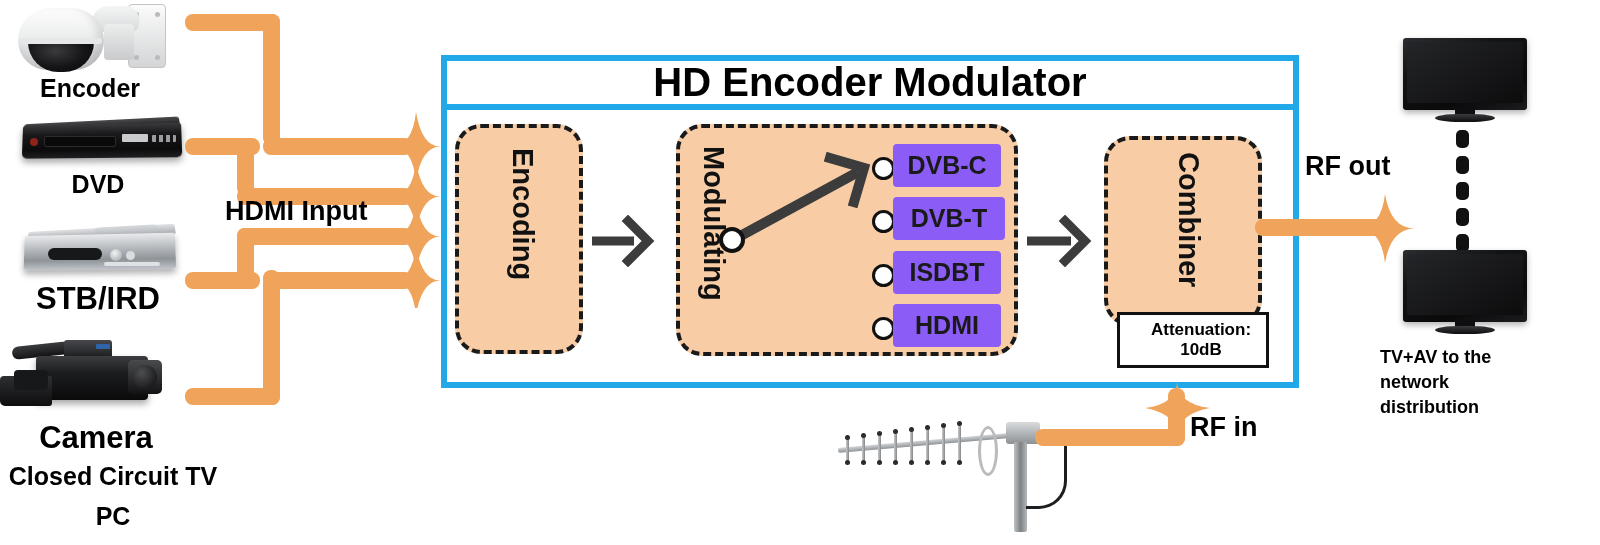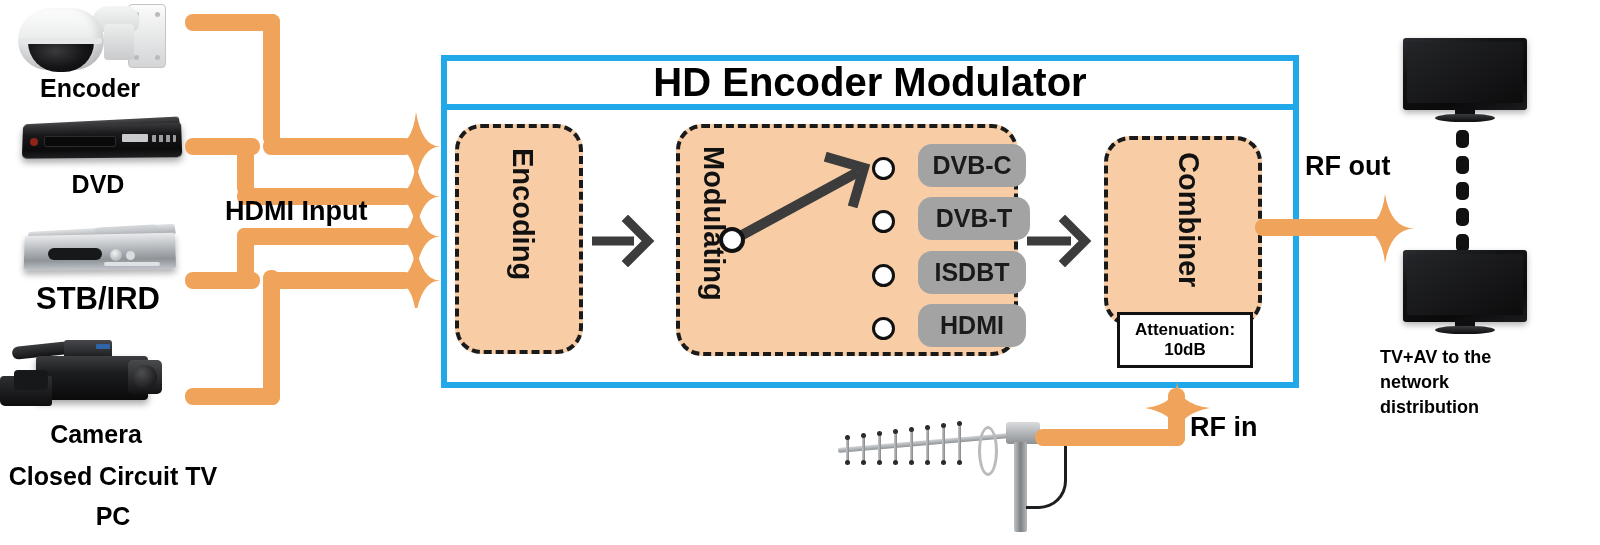--- a/index.html
+++ b/index.html
@@ -95,25 +95,25 @@
      background:linear-gradient(90deg,#c0c3c5,#7e8285,#b6b9bb);border-radius:2px;}
   .yagi .wire{position:absolute;left:188px;top:26px;width:38px;height:72px;
      border-right:3px solid #1d1e20;border-bottom:3px solid #1d1e20;border-radius:0 0 28px 0;}
 
   
   .ob{position:absolute;background:#f0a35a;border-radius:8px;}
   .blue-box{position:absolute;border:6px solid #21a8e8;background:#fff;box-sizing:border-box;}
   .blue-div{position:absolute;height:6px;background:#21a8e8;}
   .dash{position:absolute;border:4px dashed #1a1a1a;border-radius:26px;background:#f8cda6;box-sizing:border-box;}
   .vtext{position:absolute;font-weight:bold;color:#111;writing-mode:vertical-rl;text-orientation:mixed;}
-  .pill{position:absolute;background:#a3a3a3;border-radius:14px;color:#1a1a1a;font-weight:bold;
-        display:flex;align-items:center;justify-content:center;margin-left:25px;}
+  .pill{position:absolute;background:#8b5cf6;border-radius:4px;color:#1a1a1a;font-weight:bold;
+        display:flex;align-items:center;justify-content:center;}
   .radio{position:absolute;border:3px solid #111;background:#fff;border-radius:50%;}
   .atten{position:absolute;border:3px solid #111;background:#fff;color:#000;font-weight:bold;
-         display:flex;flex-direction:column;align-items:center;justify-content:center;line-height:1.15;}
+         display:flex;flex-direction:column;align-items:center;justify-content:center;line-height:1.15;padding-left:16px;}
   .dots i{position:absolute;width:13px;height:18px;background:#111;border-radius:5px;}
 </style>
 </head>
 <body>
 
 <div id="stage">
 
   <div class="dev" style="left:0px;top:0px;width:180px;height:78px;">
     <div class="ptz-plate">
       <i style="left:5px;top:7px;"></i>
@@ -151,21 +151,21 @@
 
   <div class="dev" style="left:0px;top:330px;width:200px;height:92px;">
     <div class="cam-mic"></div>
     <div class="cam-top"></div>
     <div class="cam-led"></div>
     <div class="cam-body"></div>
     <div class="cam-lens"></div>
     <div class="cam-hand"></div>
     <div class="cam-vf"></div>
   </div>
-  <div class="lbl ctr" style="left:0px;top:420px;width:192px;font-size:25px;">Camera</div>
+  <div class="lbl ctr" style="left:0px;top:420px;width:192px;font-size:31px;">Camera</div>
 
   <div class="lbl ctr" style="left:0px;top:462px;width:226px;font-size:25px;">Closed Circuit TV</div>
   <div class="lbl ctr" style="left:0px;top:502px;width:226px;font-size:25px;">PC</div>
 
   <div class="ob" style="left:185px;top:14px;width:95px;height:17px;"></div>
   <div class="ob" style="left:263px;top:14px;width:17px;height:132px;"></div>
 
   <div class="ob" style="left:185px;top:138px;width:75px;height:17px;"></div>
   <div class="ob" style="left:237px;top:138px;width:17px;height:58px;"></div>
 

